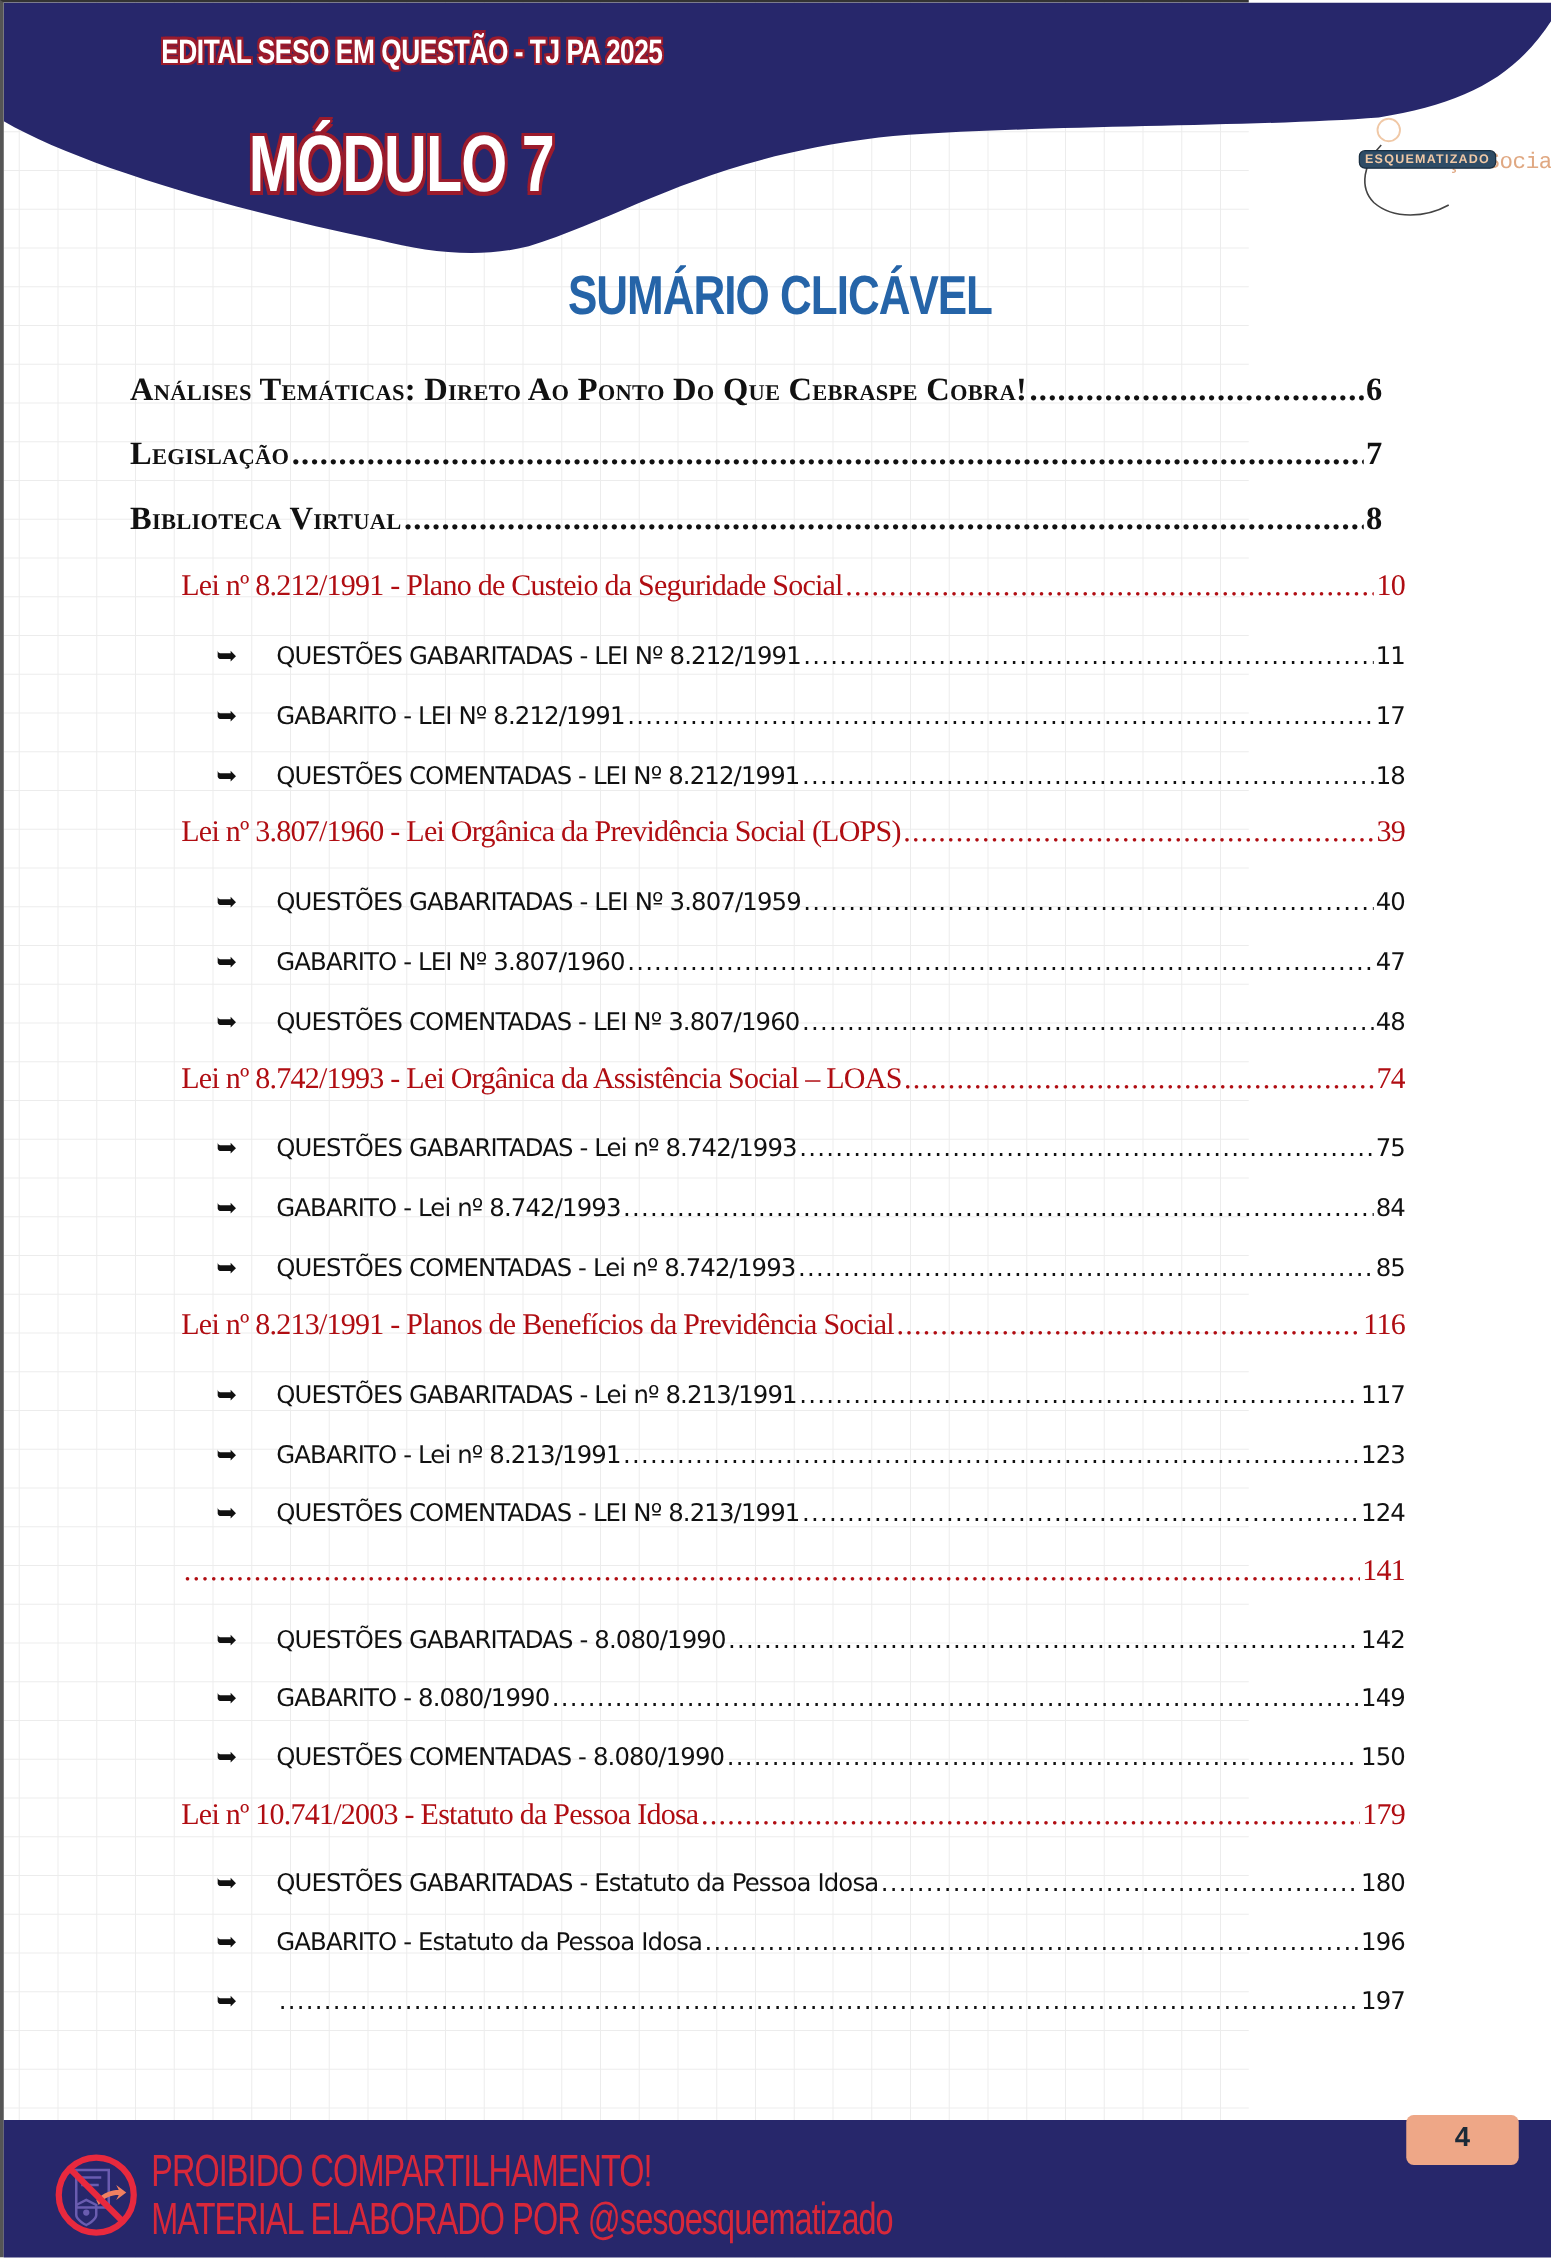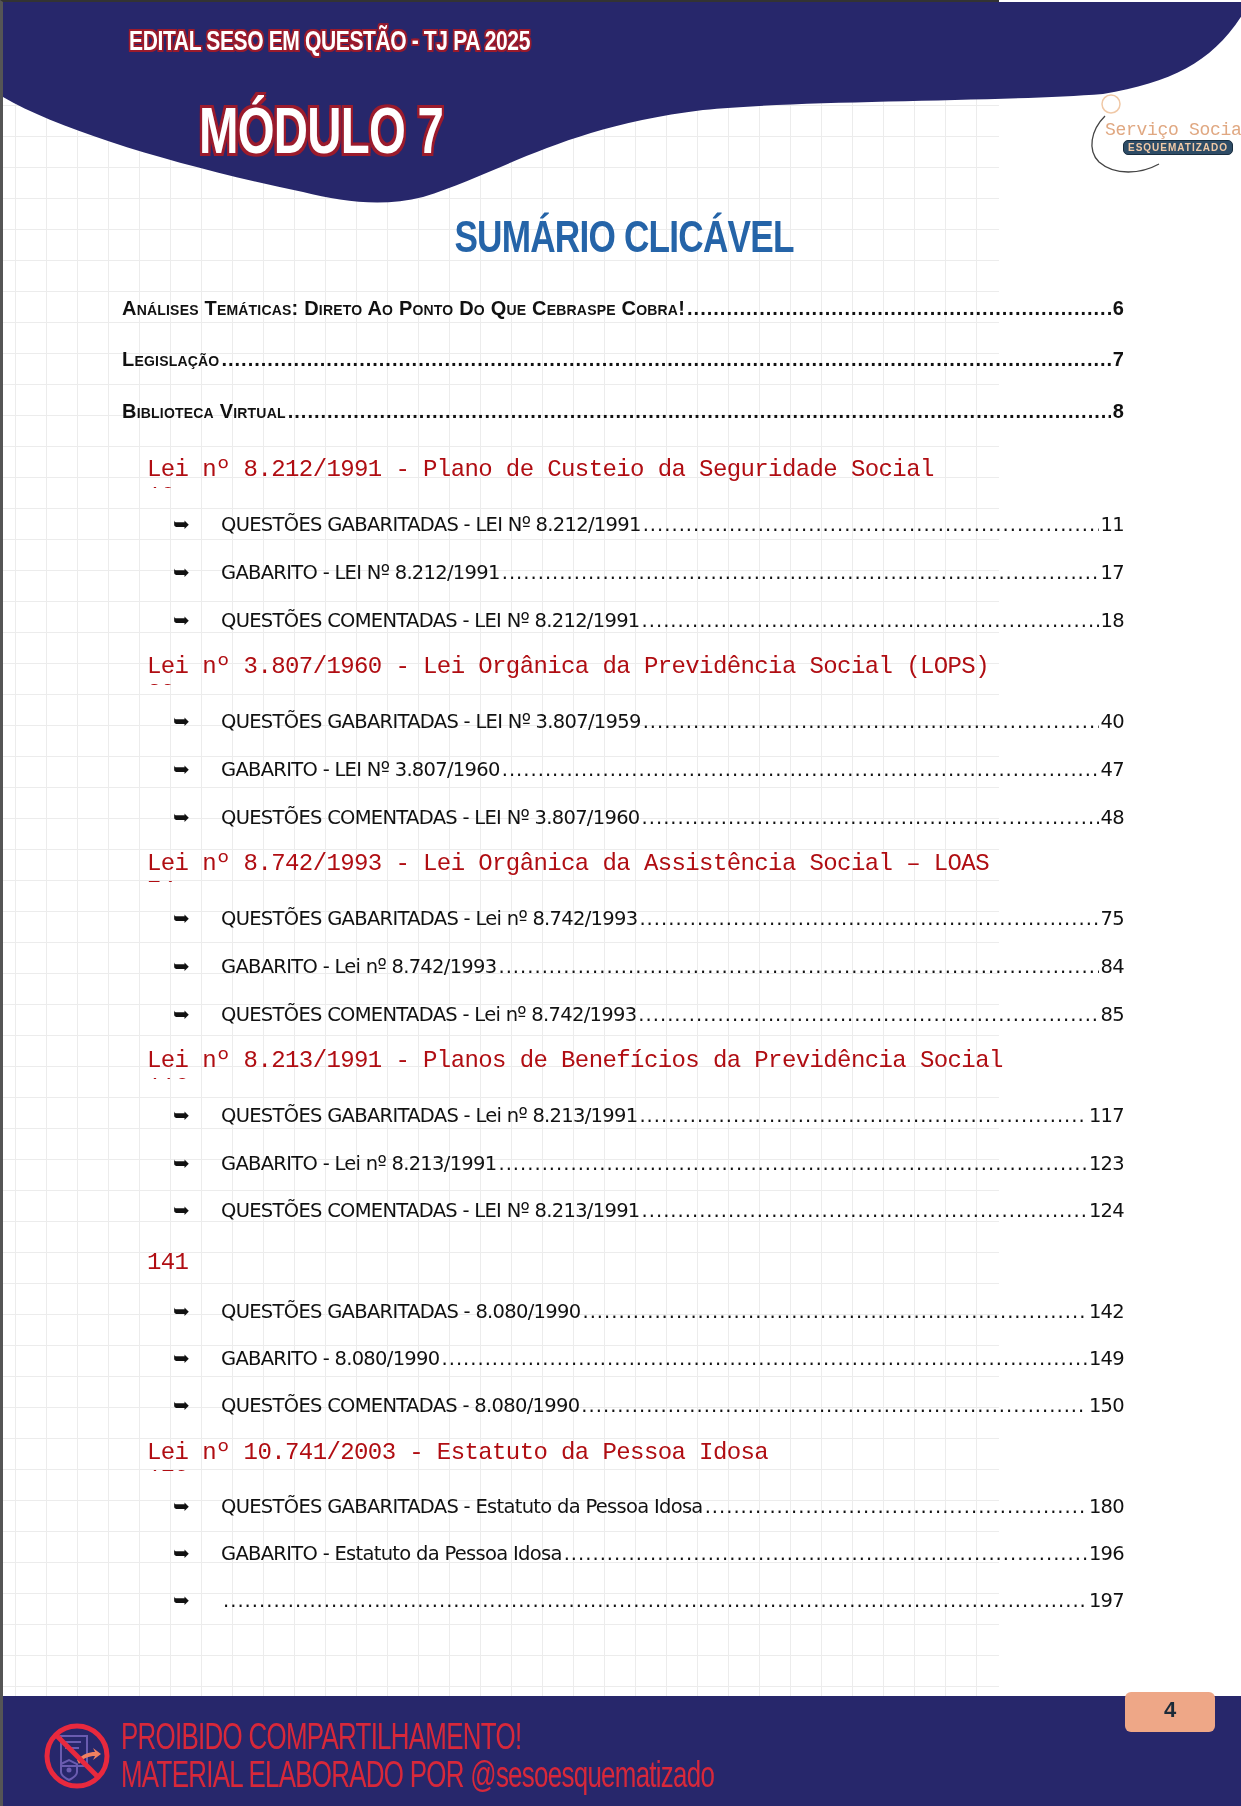--- a/index.html
+++ b/index.html
@@ -40,24 +40,24 @@
   }
 
   
   .logo { position: absolute; left: 1078px; top: 88px; width: 130px; height: 90px; }
   .logo-top {
     position: absolute; left: 24px; top: 30px;
     font-family: Liberation Mono, monospace; font-size: 18px; color: #e0a882;
     white-space: nowrap; letter-spacing: -0.3px;
   }
   .logo-badge {
-    position: absolute; left: 6px; top: 50px;
+    position: absolute; left: 6px; top: 30px;
     background: #2e4c66; color: #f1c9a6; border: 1px solid #1a2e40;
     font-family: "Liberation Sans", sans-serif; font-weight: bold; font-size: 10px;
-    padding: 1px 4px; border-radius: 5px; letter-spacing: 1px; white-space: nowrap; margin-left: 36px;
+    padding: 1px 4px; border-radius: 5px; letter-spacing: 1px; white-space: nowrap;
   }
   .logo-arc { position: absolute; left: 0; top: 0; width: 130px; height: 90px; }
 
   
   .sumario-title {
     position: absolute; left: 0; width: 1241px; top: 210px; text-align: center;
     font-family: "Liberation Sans", sans-serif; font-weight: bold; font-size: 44px;
     color: #2564a8; letter-spacing: -1px;
   }
   .sumario-title span { display: inline-block; transform: scaleX(0.8); }
@@ -72,30 +72,29 @@
   .toc-row .dots {
     flex: 1 1 auto; overflow: hidden; margin: 0 2px;
   }
   .toc-row .dots::before {
     content: "....................................................................................................................................................................................................................................................";
     letter-spacing: 1px;
   }
   .toc-row .page-num { flex: 0 0 auto; }
 
   .lvl1 {
-    left: 119px; width: 1002px; height: 36px;
-    font-family: Liberation Sans, sans-serif; font-weight: bold; font-size: 20px; color: #111;
+    left: 101px; width: 1002px; height: 36px;
+    font-family: Liberation Serif, serif; font-weight: bold; font-size: 26px; color: #111;
     font-variant: small-caps; letter-spacing: 0.2px;
   }
   .lvl1 .label { transform-origin: left; }
   .lvl2 {
     left: 142px; width: 979px; height: 32px;
-    font-family: Liberation Mono, monospace; font-size: 24px; color: #b00d12;
+    font-family: Liberation Serif, serif; font-size: 24px; color: #b00d12;
     letter-spacing: -0.6px;
-    flex-direction: column;
   }
   .lvl3 {
     left: 170px; width: 951px; height: 28px;
     font-family: "DejaVu Sans", sans-serif; font-size: 19.5px; color: #111;
     letter-spacing: -0.7px;
   }
   .lvl3 .arrow { width: 48px; flex: 0 0 48px; font-size: 20px; font-weight: bold; color: #111; }
 
   
   .footer {

